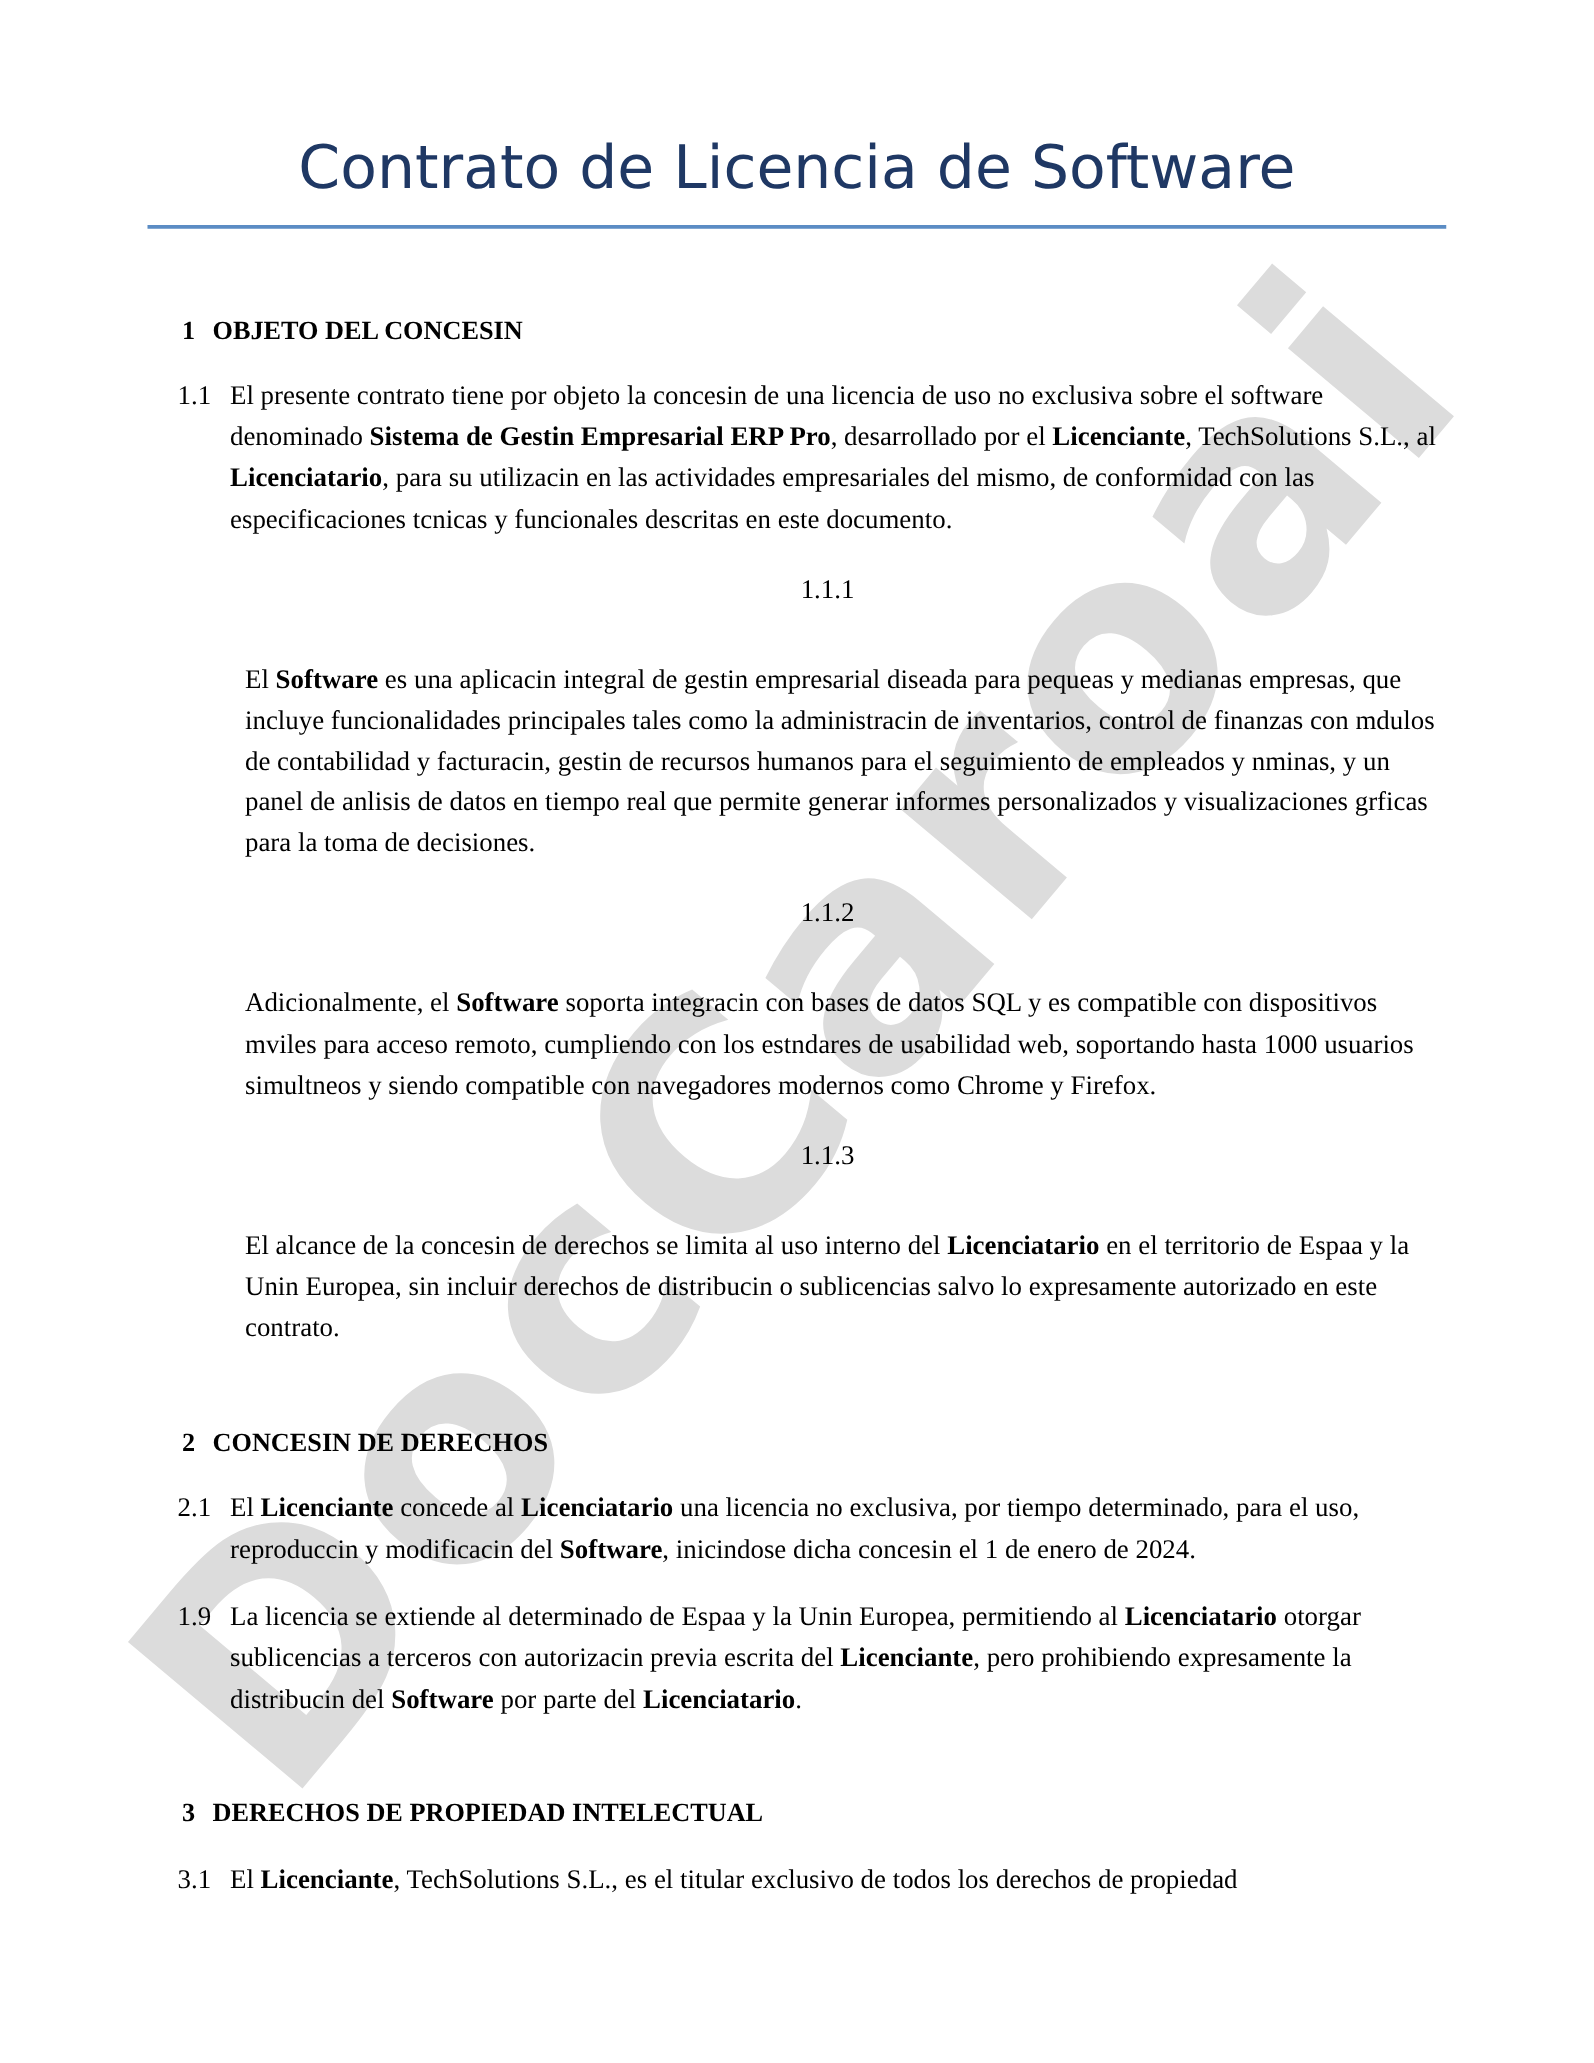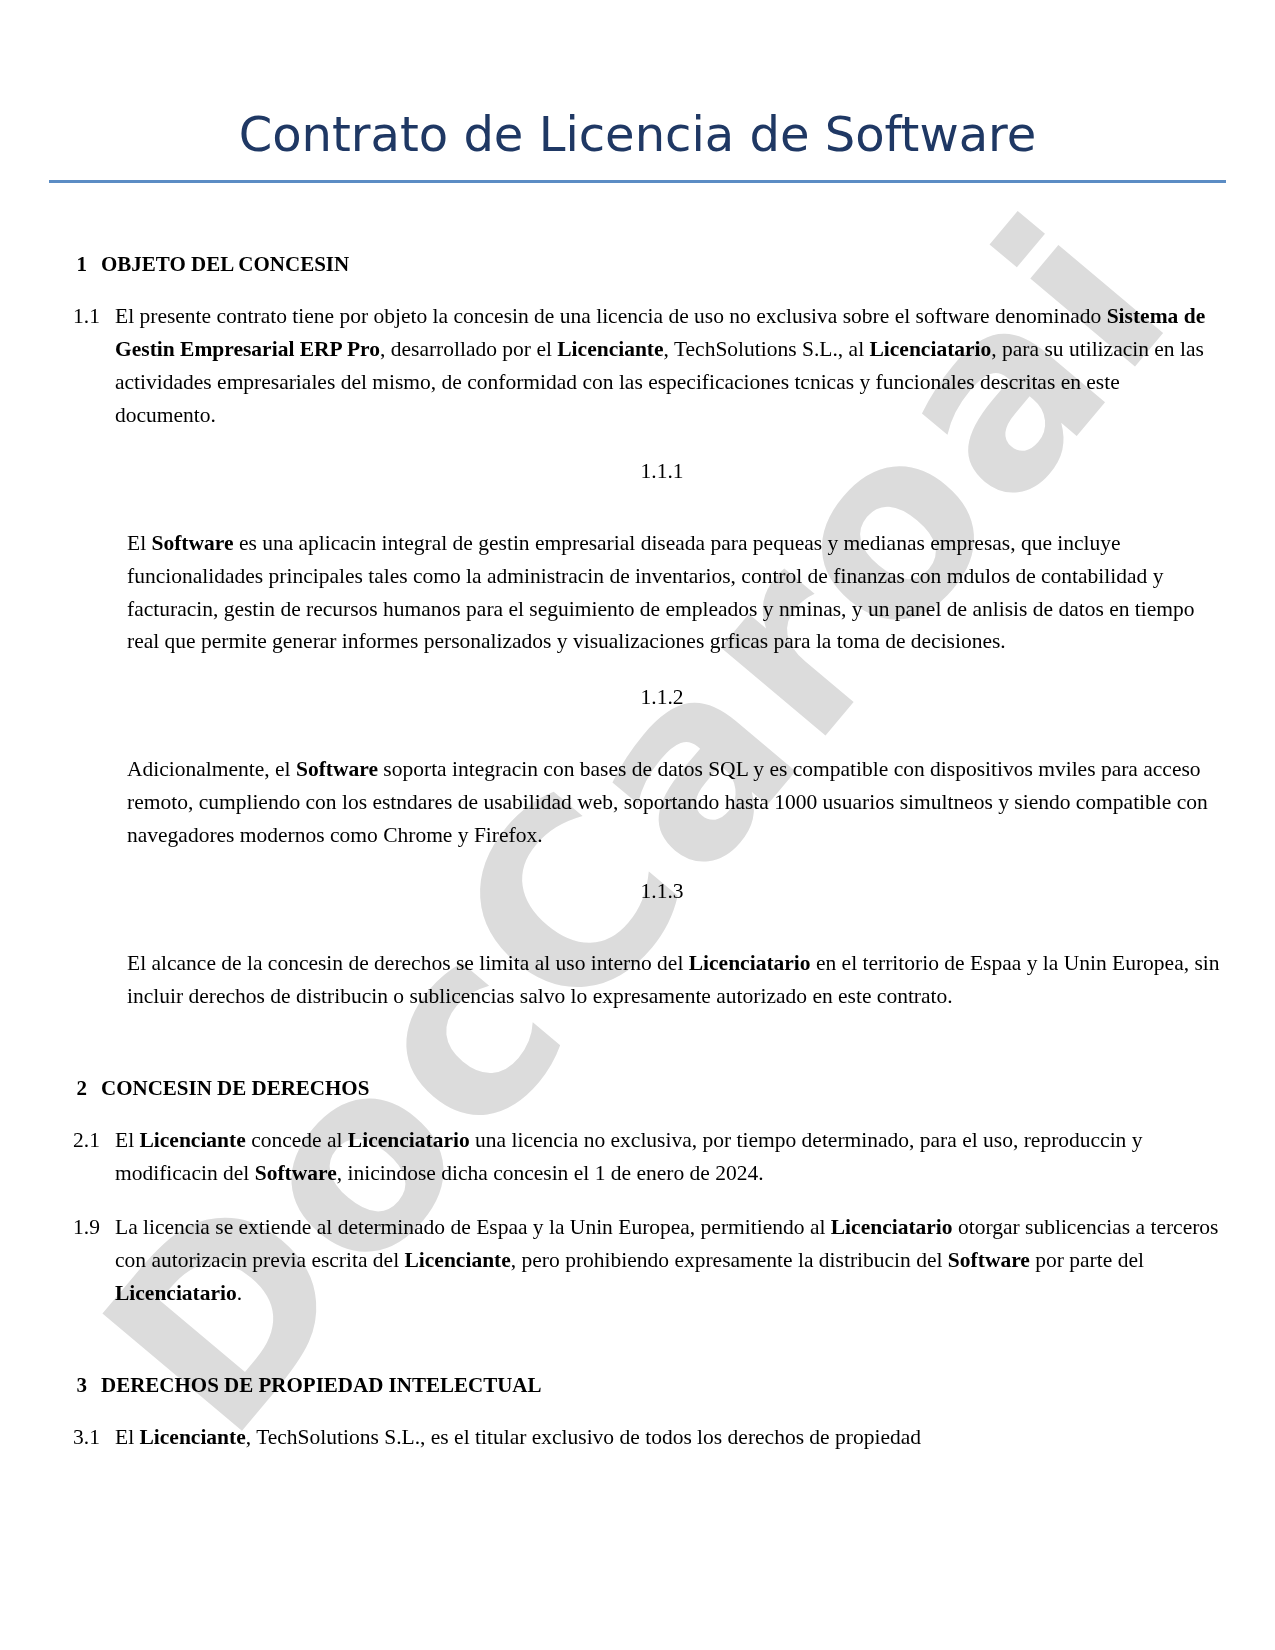--- a/index.html
+++ b/index.html
@@ -38,21 +38,21 @@
     color: #dcdcdc;
     white-space: nowrap;
     line-height: 1;
     user-select: none;
   }
 
   
   .content {
     position: relative;
     z-index: 1;
-    padding: 0 49px;
+    padding: 0 118px;
   }
 
   
   .doc-title {
     margin: 0;
     padding-top: 108px;
     text-align: center;
     font-family: "DejaVu Sans", sans-serif;
     font-weight: 400;
     font-size: 48px;

